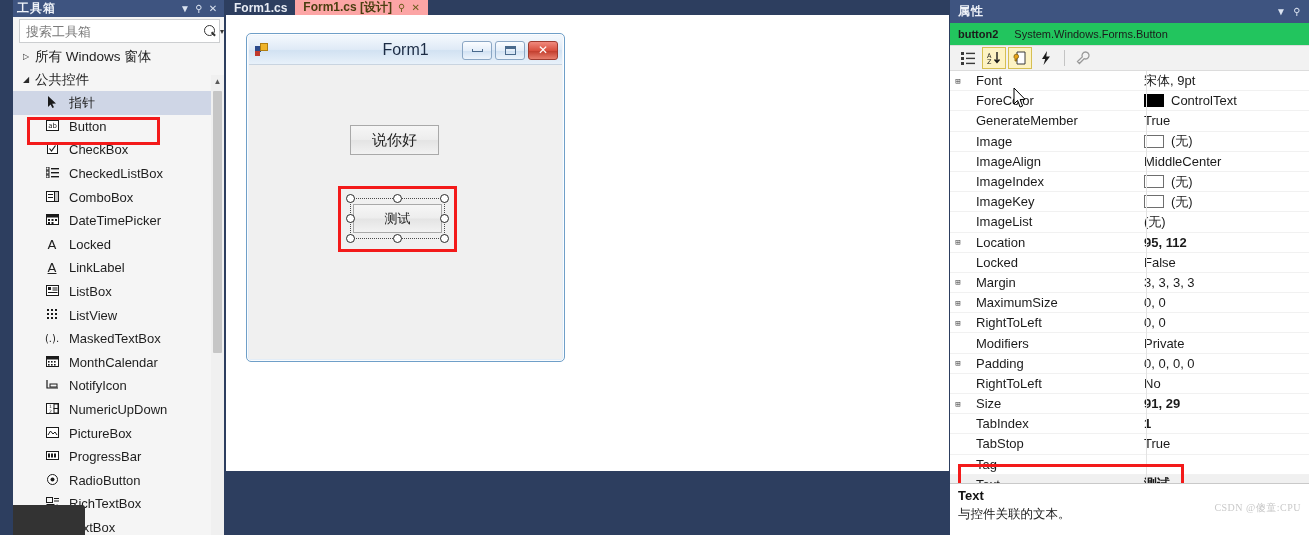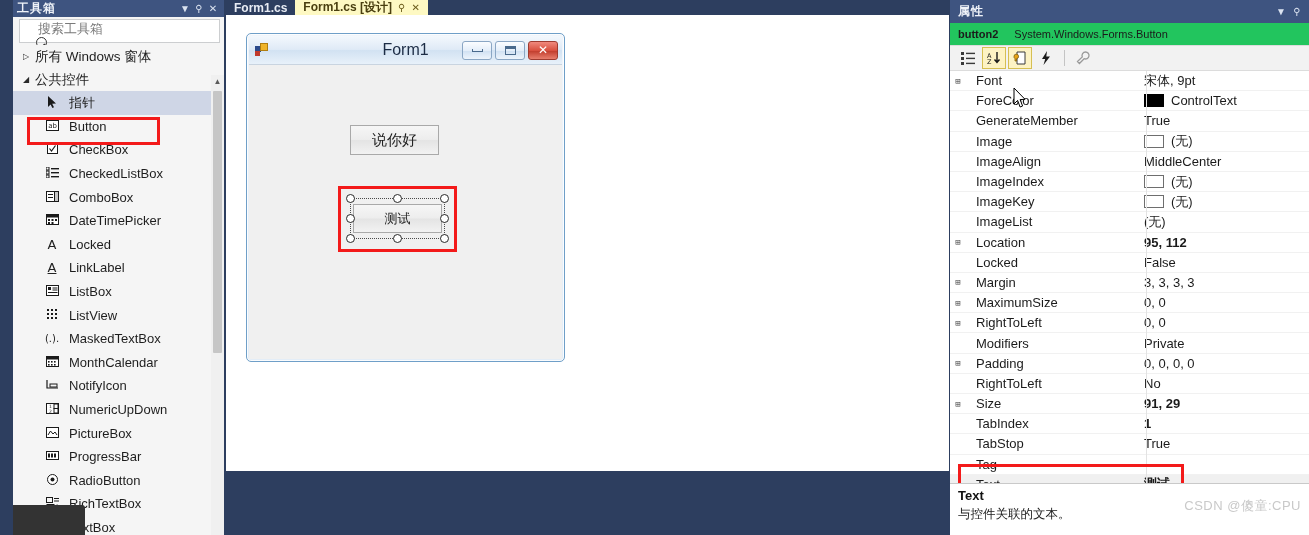--- a/index.html
+++ b/index.html
@@ -39,21 +39,21 @@
   }
   #tbHeader{
     height:17px; background:#3e5480; color:#eef2f8;
     display:flex; align-items:center; padding:0 4px;
     font-size:12px; font-weight:bold; position:relative;
   }
   #tbHeader .title{ flex:1; letter-spacing:1px; }
   #tbHeader .hicon{ width:14px; text-align:center; color:#dbe3f0; font-size:10px; }
   #tbSearchWrap{
     height:24px; background:#fff; border:1px solid #ccced0; margin:2px 4px 2px 6px;
-    display:flex; padding:0 16px; position:relative;flex-direction:column;
+    display:flex; align-items:center; padding:0 4px; position:relative;
   }
   #tbSearchWrap input{
     flex:1; border:0; outline:0; font-size:13px; color:#6e6e6e;
     font-family:inherit; background:transparent;
   }
   #tbSearchWrap input::placeholder{ color:#7a7a7a; }
   .magnifier{
     width:13px;height:13px;position:relative;flex:0 0 13px;margin-right:2px;
   }
   .magnifier::before{
@@ -106,21 +106,21 @@
   }
   #tabstrip{
     position:absolute; left:0; top:0; height:15px; width:100%;
     background:#2d3e5f;
     display:flex; align-items:flex-end;
   }
   .tab{
     height:15px; display:flex; align-items:center; padding:0 8px;
     font-size:12px; color:#e8ecf4; font-weight:bold; white-space:nowrap;
   }
-  .tab.active{ background:#fef9c3; color:#4a3f10; }
+  .tab.active{ background:#fca5a5; color:#4a3f10; }
   .tab .tabicons{ margin-left:6px; font-size:10px; font-weight:normal; color:#6b5c1c; }
   #designerCanvas{
     position:absolute; left:0; top:15px; right:0; bottom:0;
     background:#ffffff;
   }
 
   
   #form1{
     position:absolute; left:20px; top:18px; width:319px; height:329px;
     border:1px solid #6f9fc8;
@@ -242,22 +242,22 @@
     position:absolute; left:196px; top:0; bottom:0; width:1px; background:#e3e3e3;
   }
 
   #propDesc{
     height:52px; border-top:1px solid #c9c9c9; background:#fff;
     padding:4px 8px; position:relative;
   }
   #propDesc .dt{ font-weight:bold; font-size:13px; color:#111; }
   #propDesc .dd{ font-size:12.5px; color:#1b1b1b; margin-top:3px; }
   #watermark{
-    position:absolute; right:8px; bottom:20px; font-size:13px; color:#c9c9c9;
-    letter-spacing:.5px; white-space:nowrap;
+    position:absolute; right:8px; bottom:20px; font-size:10px; color:#c9c9c9;
+    letter-spacing:.5px; white-space:nowrap;font-family:Liberation Serif, serif;
   }
   #cursorArrow{
     position:absolute; left:1013px; top:88px; width:14px; height:20px; z-index:30;
     pointer-events:none;
   }
 </style>
 </head>
 <body>
 
 <div id="vstrip">

